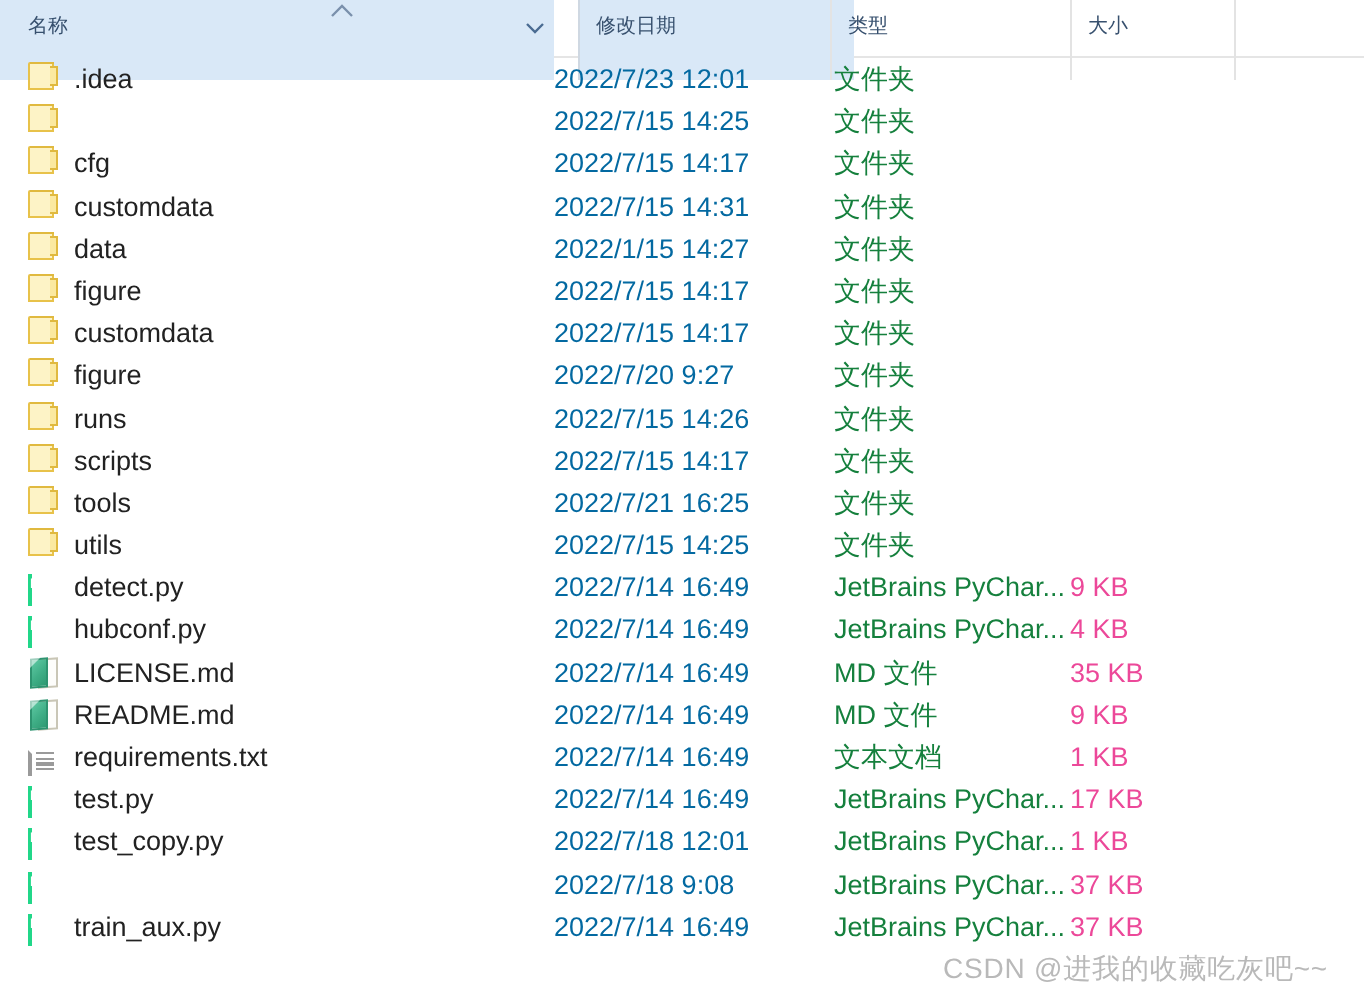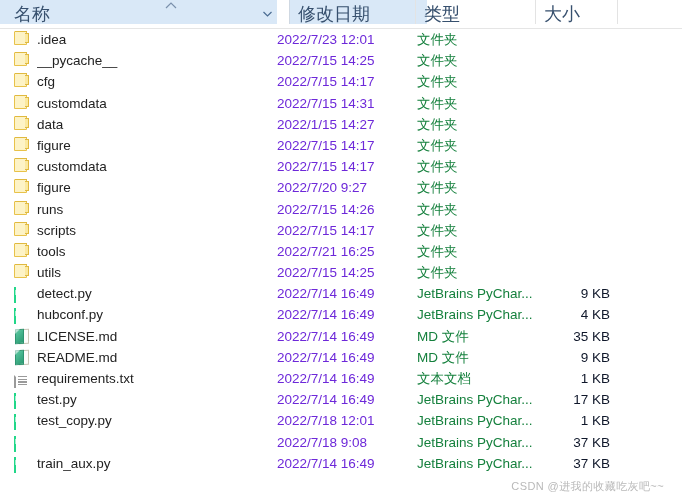--- a/index.html
+++ b/index.html
@@ -21,23 +21,23 @@
     position: relative;
     height: 29px;
     width: 682px;
     background: #ffffff;
     border-bottom: 1px solid #e5e5e5;
     box-sizing: border-box;
   }
   .col-head {
     position: absolute;
     top: 0;
-    height: 24px;
+    height: 40px;
     line-height: 28px;
-    font-size: 18px;
+    font-size: 10px;
     color: #37506e;
     box-sizing: border-box;
     white-space: nowrap;
     overflow: hidden;
   }
   .col-head .lbl { display: inline-block; }
 
   .col-name {
     left: 0;
     width: 277px;
@@ -120,34 +120,33 @@
   }
   .c-name {
     left: 37px;
     top: 0;
     width: 235px;
   }
   .c-date {
     left: 277px;
     top: 0;
     width: 135px;
-    color: #6d28d9;
+    color: #0369a1;
   }
   .c-type {
     left: 417px;
     top: 0;
     width: 118px;
     color: #15803d;
   }
   .c-size {
     left: 535px;
     top: 0;
     width: 75px;
-    text-align: right;
-    color: #0f172a;
+    color: #ec4899;
   }
 
   
   .icon-box { display: block; width: 18px; height: 18px; }
 
   
   .ic-folder {
     position: relative;
     width: 17px;
     height: 15px;
@@ -282,21 +281,21 @@
     width: 13px;
     height: 2.5px;
     background: #17b78a;
   }
 
   
   .watermark {
     position: absolute;
     right: 18px;
     bottom: 6px;
-    font-size: 11px;
+    font-size: 14px;
     color: #b9b9b9;
     letter-spacing: 0.4px;
     white-space: nowrap;
     font-family: "Liberation Sans", "DejaVu Sans", sans-serif;
   }
 </style>
 </head>
 <body>
 
 <div class="header">
@@ -339,21 +338,20 @@
       </div>
       <div class="cell c-name">.idea</div>
       <div class="cell c-date">2022/7/23 12:01</div>
       <div class="cell c-type">文件夹</div>
       <div class="cell c-size"></div>
     </div>
     <div class="row">
       <div class="cell c-icon">
         <span class="icon-box"><span class="ic-folder"><span class="body"></span><span class="tab"></span><span class="base"></span></span></span>
       </div>
-      <div class="cell c-name">__pycache__</div>
       <div class="cell c-date">2022/7/15 14:25</div>
       <div class="cell c-type">文件夹</div>
       <div class="cell c-size"></div>
     </div>
     <div class="row">
       <div class="cell c-icon">
         <span class="icon-box"><span class="ic-folder"><span class="body"></span><span class="tab"></span><span class="base"></span></span></span>
       </div>
       <div class="cell c-name">cfg</div>
       <div class="cell c-date">2022/7/15 14:17</div>

